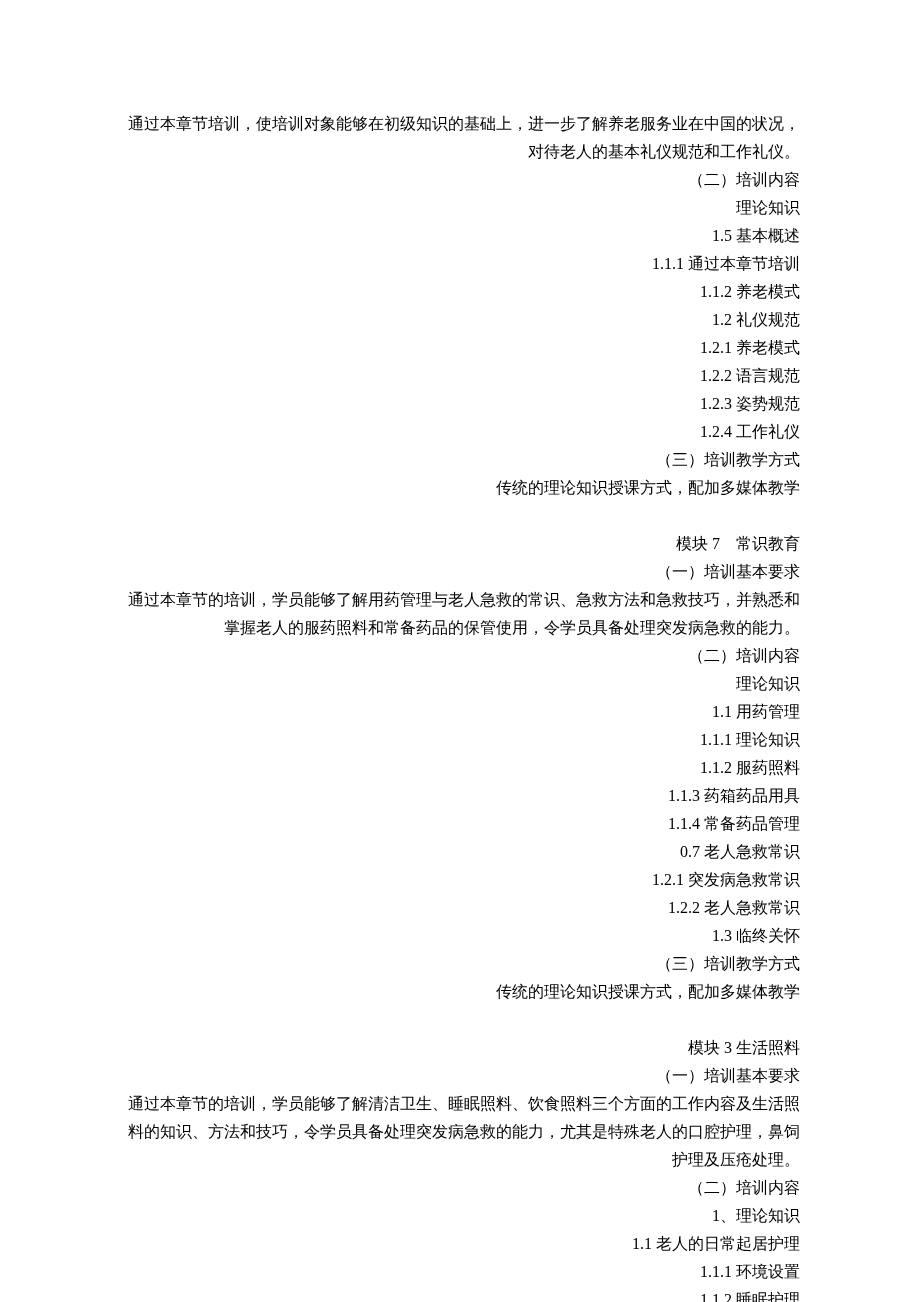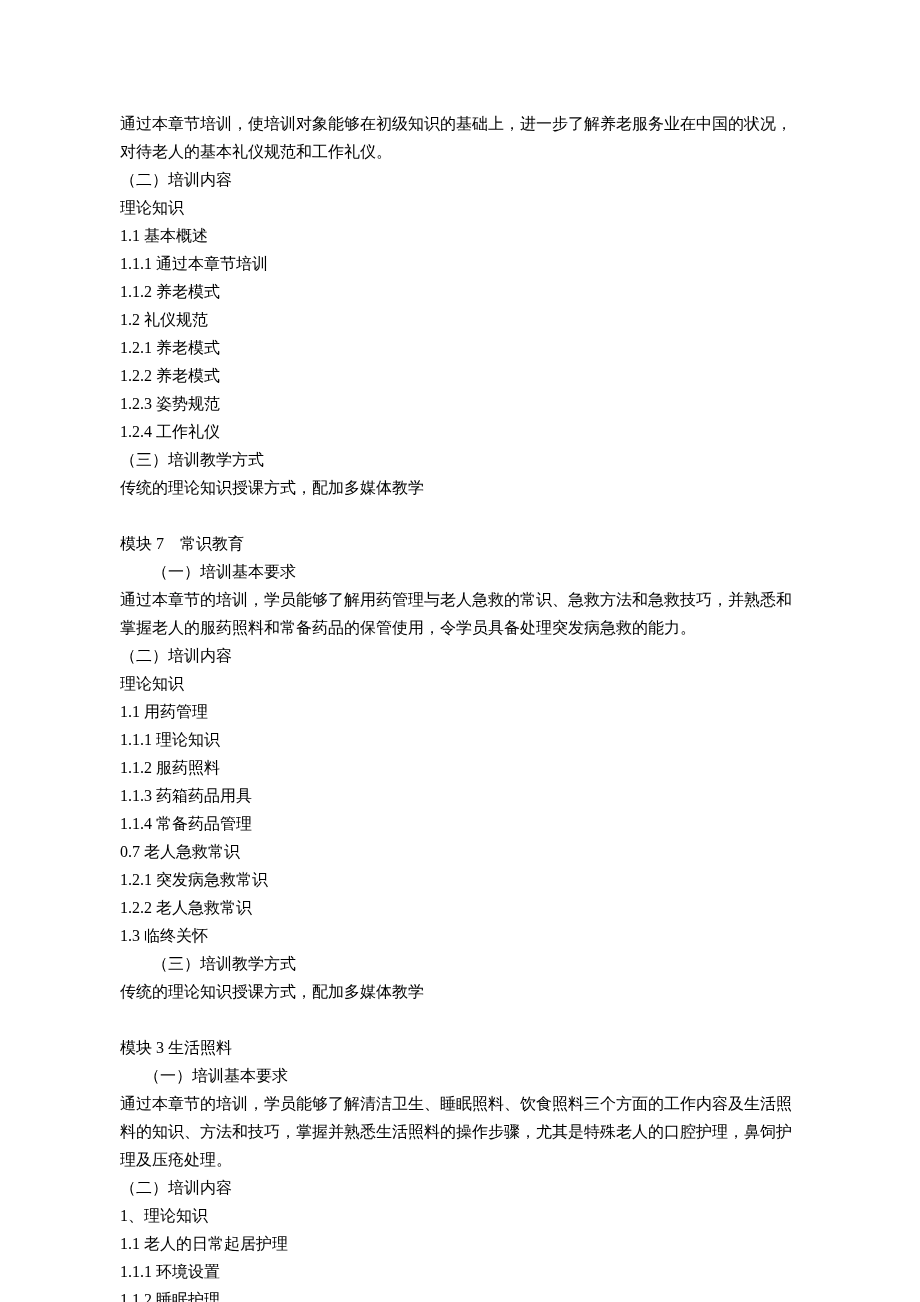--- a/index.html
+++ b/index.html
@@ -1,18 +1,19 @@
 <!DOCTYPE html>
 <html><head>
   <meta charset="utf-8">
   <style>
     * {
       margin: 0;
       padding: 0;
       box-sizing: border-box;
+      text-align: right;
     }
     body {
       width: 920px;
       min-height: 1302px;
       background: #ffffff;
       font-family: "SimSun", "宋体", serif;
       font-size: 16px;
       line-height: 1.75;
       color: #000000;
       padding: 110px 120px 40px 120px;
@@ -29,26 +30,26 @@
     .spacer {
       height: 1.75em;
     }
   </style>
 </head>
 <body>
 
 <span class="doc-line">通过本章节培训，使培训对象能够在初级知识的基础上，进一步了解养老服务业在中国的状况，对待老人的基本礼仪规范和工作礼仪。</span>
 <span class="doc-line">（二）培训内容</span>
 <span class="doc-line">理论知识</span>
-<span class="doc-line">1.1 基本概述</span>
+<span class="doc-line">1.5 基本概述</span>
 <span class="doc-line">1.1.1 通过本章节培训</span>
 <span class="doc-line">1.1.2 养老模式</span>
 <span class="doc-line">1.2 礼仪规范</span>
 <span class="doc-line">1.2.1 养老模式</span>
-<span class="doc-line">1.2.2 养老模式</span>
+<span class="doc-line">1.2.2 语言规范</span>
 <span class="doc-line">1.2.3 姿势规范</span>
 <span class="doc-line">1.2.4 工作礼仪</span>
 <span class="doc-line">（三）培训教学方式</span>
 <span class="doc-line">传统的理论知识授课方式，配加多媒体教学</span>
 
 <div class="spacer"></div>
 
 <span class="doc-line">模块 7　常识教育</span>
 <span class="doc-line indent-2">（一）培训基本要求</span>
 <span class="doc-line">通过本章节的培训，学员能够了解用药管理与老人急救的常识、急救方法和急救技巧，并熟悉和掌握老人的服药照料和常备药品的保管使用，令学员具备处理突发病急救的能力。</span>
@@ -63,18 +64,18 @@
 <span class="doc-line">1.2.1 突发病急救常识</span>
 <span class="doc-line">1.2.2 老人急救常识</span>
 <span class="doc-line">1.3 临终关怀</span>
 <span class="doc-line indent-2">（三）培训教学方式</span>
 <span class="doc-line">传统的理论知识授课方式，配加多媒体教学</span>
 
 <div class="spacer"></div>
 
 <span class="doc-line">模块 3  生活照料</span>
 <span class="doc-line indent-1">（一）培训基本要求</span>
-<span class="doc-line">通过本章节的培训，学员能够了解清洁卫生、睡眠照料、饮食照料三个方面的工作内容及生活照料的知识、方法和技巧，掌握并熟悉生活照料的操作步骤，尤其是特殊老人的口腔护理，鼻饲护理及压疮处理。</span>
+<span class="doc-line">通过本章节的培训，学员能够了解清洁卫生、睡眠照料、饮食照料三个方面的工作内容及生活照料的知识、方法和技巧，令学员具备处理突发病急救的能力，尤其是特殊老人的口腔护理，鼻饲护理及压疮处理。</span>
 <span class="doc-line">（二）培训内容</span>
 <span class="doc-line">1、理论知识</span>
 <span class="doc-line">1.1 老人的日常起居护理</span>
 <span class="doc-line">1.1.1 环境设置</span>
 <span class="doc-line">1.1.2 睡眠护理</span>
 
 </body></html>

